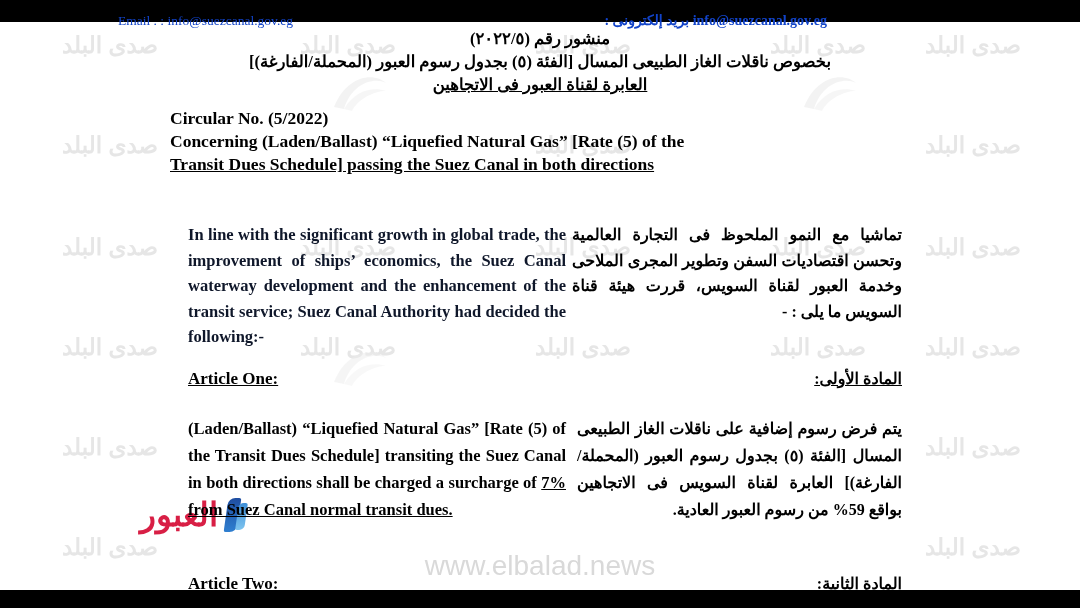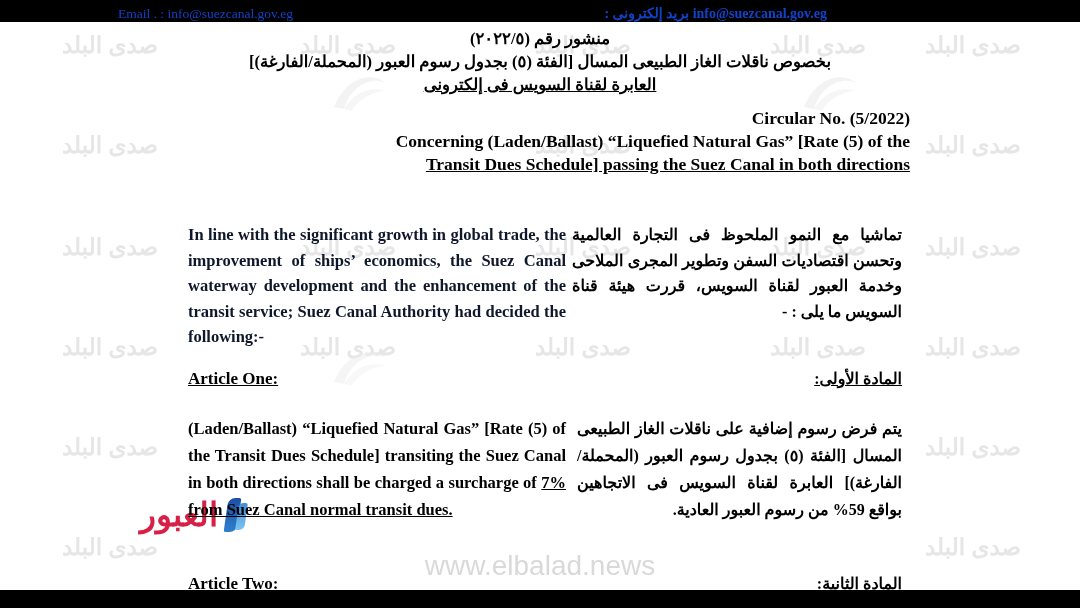--- a/index.html
+++ b/index.html
@@ -43,21 +43,21 @@
     top: 22px;
     width: 1080px;
     height: 568px;
     background: #ffffff;
     overflow: hidden;
   }
 
   
   .email-strip {
     position: absolute;
-    top: 4px;
+    top: 11px;
     left: 0;
     width: 932px;
     height: 22px;
     z-index: 50;
     color: #1b54c8;
     font-size: 13px;
     font-family: "Liberation Serif", serif;
   }
   .email-left {
     position: absolute;
@@ -194,21 +194,21 @@
     color: #000;
   }
   .head-ar .l2 { font-size: 16.5px; }
   .head-ar .l3 { text-decoration: underline; }
 
   .head-en {
     position: absolute;
     left: 170px;
     top: 85px;
     width: 740px;
-    text-align: right;
+    text-align: left;
     font-weight: bold;
     font-size: 17.5px;
     line-height: 23px;
     color: #000;
   }
   .head-en .l3 { text-decoration: underline; }
 
   
   .body-en {
     position: absolute;
@@ -360,21 +360,21 @@
         <span class="b1"></span>
           <span class="b2"></span>
       </span>
     </div>
 
     <div class="doc">
 
       <div class="head-ar">
         <div class="l1">منشور رقم (٢٠٢٢/٥)</div>
         <div class="l2">بخصوص ناقلات الغاز الطبيعى المسال [الفئة (٥) بجدول رسوم العبور (المحملة/الفارغة)]</div>
-        <div class="l3">العابرة لقناة السويس فى إلكترونى</div>
+        <div class="l3">العابرة لقناة العبور فى الاتجاهين</div>
       </div>
 
       <div class="head-en">
         <div class="l1">Circular No. (5/2022)</div>
         <div class="l2">Concerning (Laden/Ballast) “Liquefied Natural Gas” [Rate (5) of the</div>
         <div class="l3">Transit Dues Schedule] passing the Suez Canal in both directions</div>
       </div>
 
       <div class="body-en en">In line with the significant growth in global trade, the improvement of ships’ economics, the Suez Canal waterway development and the enhancement of the transit service; Suez Canal Authority had decided the following:-</div>
       <div class="body-ar ar">تماشيا مع النمو الملحوظ فى التجارة العالمية وتحسن اقتصاديات السفن وتطوير المجرى الملاحى وخدمة العبور لقناة السويس، قررت هيئة قناة السويس ما يلى : -</div>

